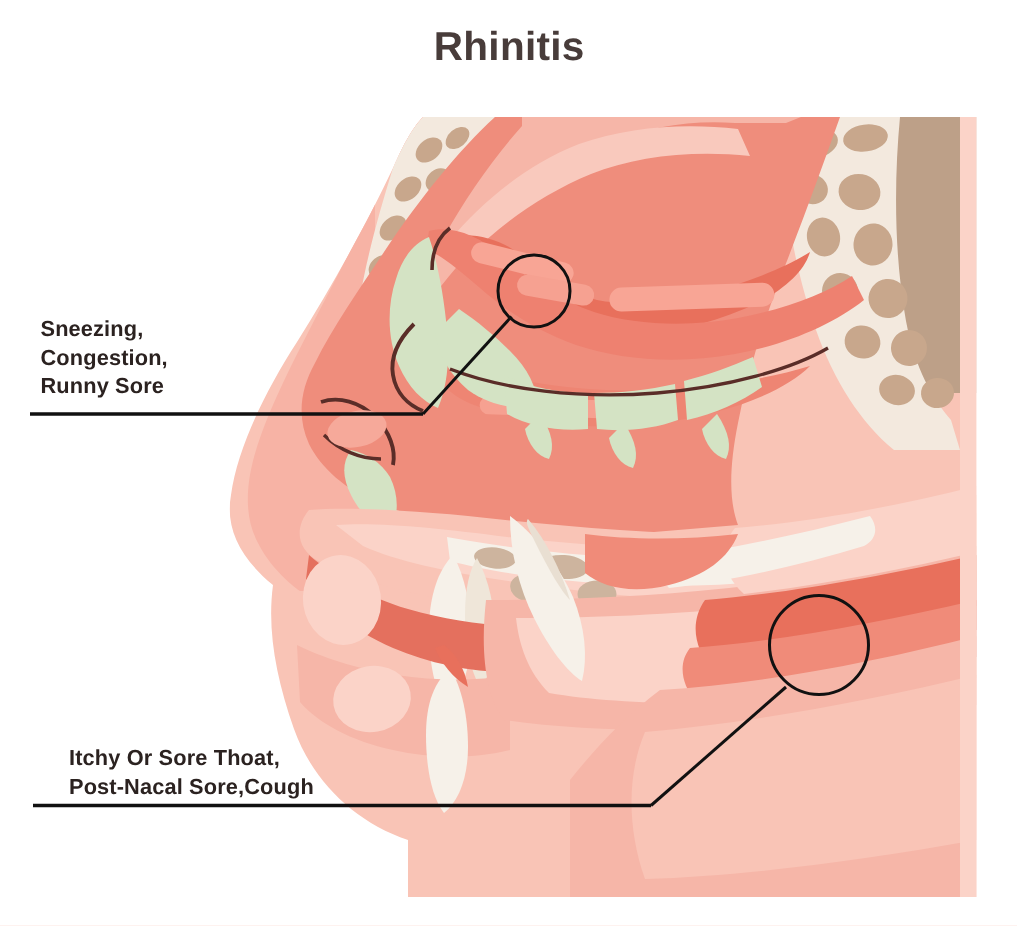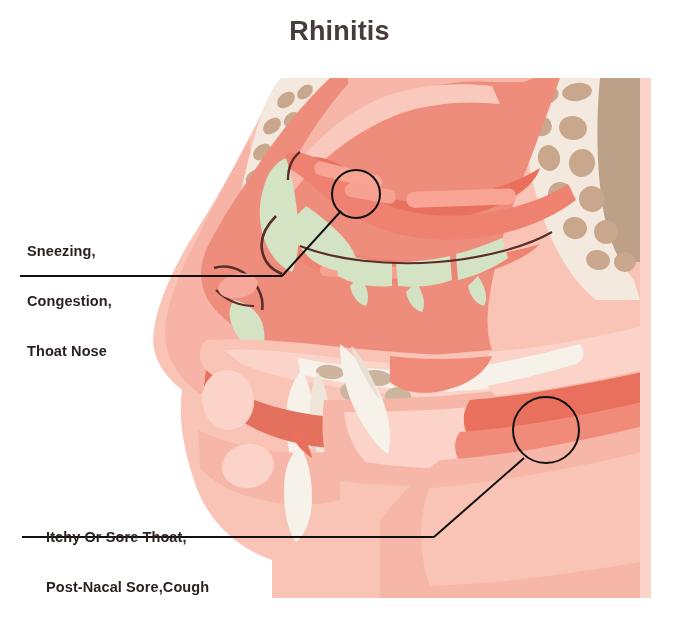--- a/index.html
+++ b/index.html
@@ -50,21 +50,21 @@
     font-family: "Liberation Sans", sans-serif;
   }
   #label-upper {
     left: 27px;
     top: 211px;
   }
   #label-lower {
     left: 46px;
     top: 497px;
   }
-  .lbl-line { display: block; margin-top: 31px; }
+  .lbl-line { display: block; }
 </style>
 </head>
 <body>
 
 <div id="root">
 
   <svg id="illustration-svg" viewBox="0 0 679 617" xmlns="http://www.w3.org/2000/svg">
 
     <rect x="0" y="0" width="679" height="617" fill="#ffffff"></rect>
 
@@ -331,21 +331,21 @@
       <line id="leader-lower-diag" x1="434" y1="537" x2="524" y2="458"></line>
       <line id="underline-lower" x1="22" y1="537" x2="434" y2="537" stroke-width="2.2"></line>
     </g>
   </svg>
 
   <div class="page-title">Rhinitis</div>
 
   <div class="callout-label" id="label-upper">
     <span class="lbl-line">Sneezing,</span>
     <span class="lbl-line">Congestion,</span>
-    <span class="lbl-line">Thoat Nose</span>
+    <span class="lbl-line">Runny Sore</span>
   </div>
 
   <div class="callout-label" id="label-lower">
     <span class="lbl-line">Itchy Or Sore Thoat,</span>
     <span class="lbl-line">Post-Nacal Sore,Cough</span>
   </div>
 
 </div>
 
 </body></html>

